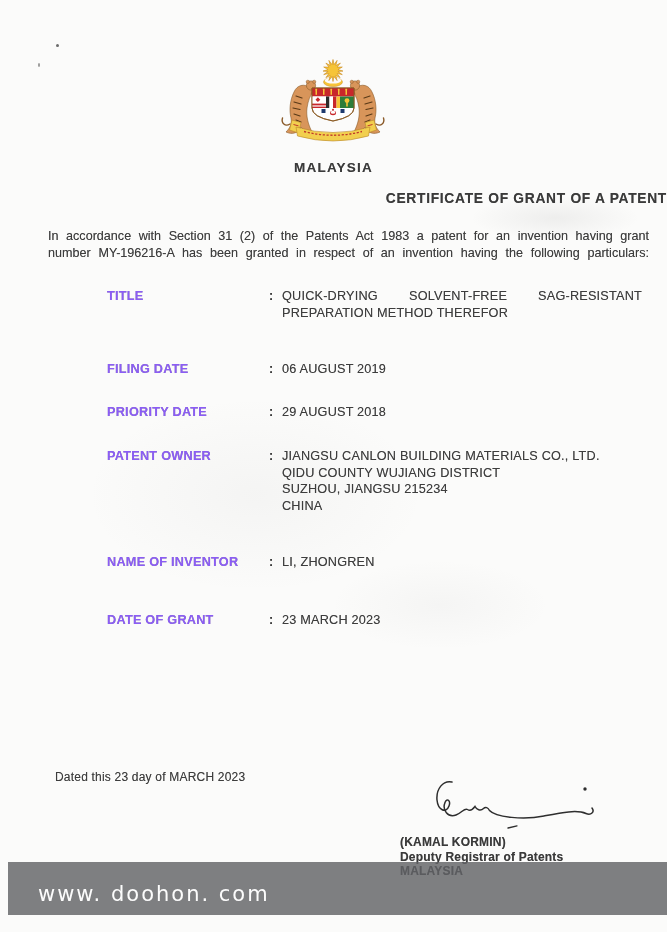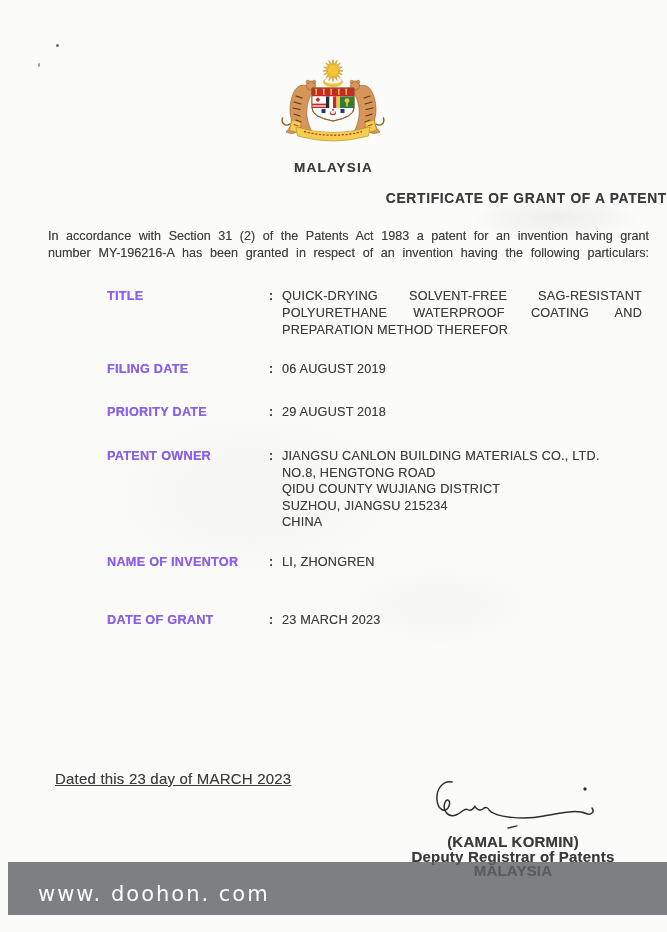--- a/index.html
+++ b/index.html
@@ -24,25 +24,25 @@
   .intro .jline { text-align:justify; text-align-last:justify; white-space:normal; }
   
   .field-row { position:absolute; left:0; width:667px; font-size:12.7px; line-height:17px; }
   .field-label { position:absolute; left:107px; top:0; font-weight:700; letter-spacing:0.25px; white-space:nowrap; color:#8b5cf6; }
   .field-colon { position:absolute; left:269px; top:0; font-weight:700; }
   .field-value { position:absolute; left:282px; top:0; width:360px; }
   .field-value .vline { white-space:nowrap; letter-spacing:0.2px; }
   .field-value .jline { white-space:normal; text-align:justify; text-align-last:justify; letter-spacing:0.2px; }
   .lh165 { line-height:16.6px; }
   
-  .dated-line { position:absolute; left:55px; top:770px; font-size:15px; letter-spacing:0.2px;text-decoration:underline; }
+  .dated-line { position:absolute; left:55px; top:770px; font-size:12px; letter-spacing:0.2px; }
   .signature-wrap { position:absolute; left:428px; top:777px; width:182px; height:56px; }
   .sig-block {
-    position:absolute; left:400px; top:835px; width:226px; text-align:center;
-    font-size:15px; font-weight:700; line-height:14.6px; color:#3a3a3a; letter-spacing:0.2px;
+    position:absolute; left:400px; top:835px; width:226px; text-align:left;
+    font-size:12px; font-weight:700; line-height:14.6px; color:#3a3a3a; letter-spacing:0.2px;
   }
   
   .crest-wrap { position:absolute; left:278px; top:58px; width:110px; height:88px; }
   
   .smudge { position:absolute; border-radius:50%; pointer-events:none; }
   .smudge.a { left:470px; top:196px; width:170px; height:44px; background:radial-gradient(ellipse at center, rgba(120,120,120,0.10), rgba(120,120,120,0) 70%); }
   .smudge.b { left:90px;  top:400px; width:330px; height:190px; background:radial-gradient(ellipse at center, rgba(130,130,130,0.055), rgba(130,130,130,0) 72%); }
   .smudge.c { left:330px; top:560px; width:220px; height:90px; background:radial-gradient(ellipse at center, rgba(130,130,130,0.05), rgba(130,130,130,0) 70%); }
   .speck { position:absolute; background:#6b6b6b; border-radius:50%; }
   .speck.s1 { left:56px; top:44px; width:3px; height:3px; }
@@ -167,21 +167,20 @@
   <div class="intro txt">
     <div class="jline">In accordance with Section 31 (2) of the Patents Act 1983 a patent for an invention having grant</div>
     <div class="jline">number MY-196216-A has been granted in respect of an invention having the following particulars:</div>
   </div>
 
   <div class="field-row txt" style="top:288px">
     <span class="field-label">TITLE</span>
     <span class="field-colon">:</span>
     <div class="field-value">
       <div class="jline">QUICK-DRYING  SOLVENT-FREE  SAG-RESISTANT</div>
-      <div class="jline">POLYURETHANE  WATERPROOF  COATING  AND</div>
       <div class="vline">PREPARATION METHOD THEREFOR</div>
     </div>
   </div>
 
   <div class="field-row txt" style="top:361px">
     <span class="field-label">FILING DATE</span>
     <span class="field-colon">:</span>
     <div class="field-value">
       <div class="vline">06 AUGUST 2019</div>
     </div>
@@ -193,21 +192,20 @@
     <div class="field-value">
       <div class="vline">29 AUGUST 2018</div>
     </div>
   </div>
 
   <div class="field-row txt lh165" style="top:448px">
     <span class="field-label">PATENT OWNER</span>
     <span class="field-colon">:</span>
     <div class="field-value lh165">
       <div class="vline">JIANGSU CANLON BUILDING MATERIALS CO., LTD.</div>
-      <div class="vline">NO.8, HENGTONG ROAD</div>
       <div class="vline">QIDU COUNTY WUJIANG DISTRICT</div>
       <div class="vline">SUZHOU, JIANGSU 215234</div>
       <div class="vline">CHINA</div>
     </div>
   </div>
 
   <div class="field-row txt" style="top:554px">
     <span class="field-label">NAME OF INVENTOR</span>
     <span class="field-colon">:</span>
     <div class="field-value">

